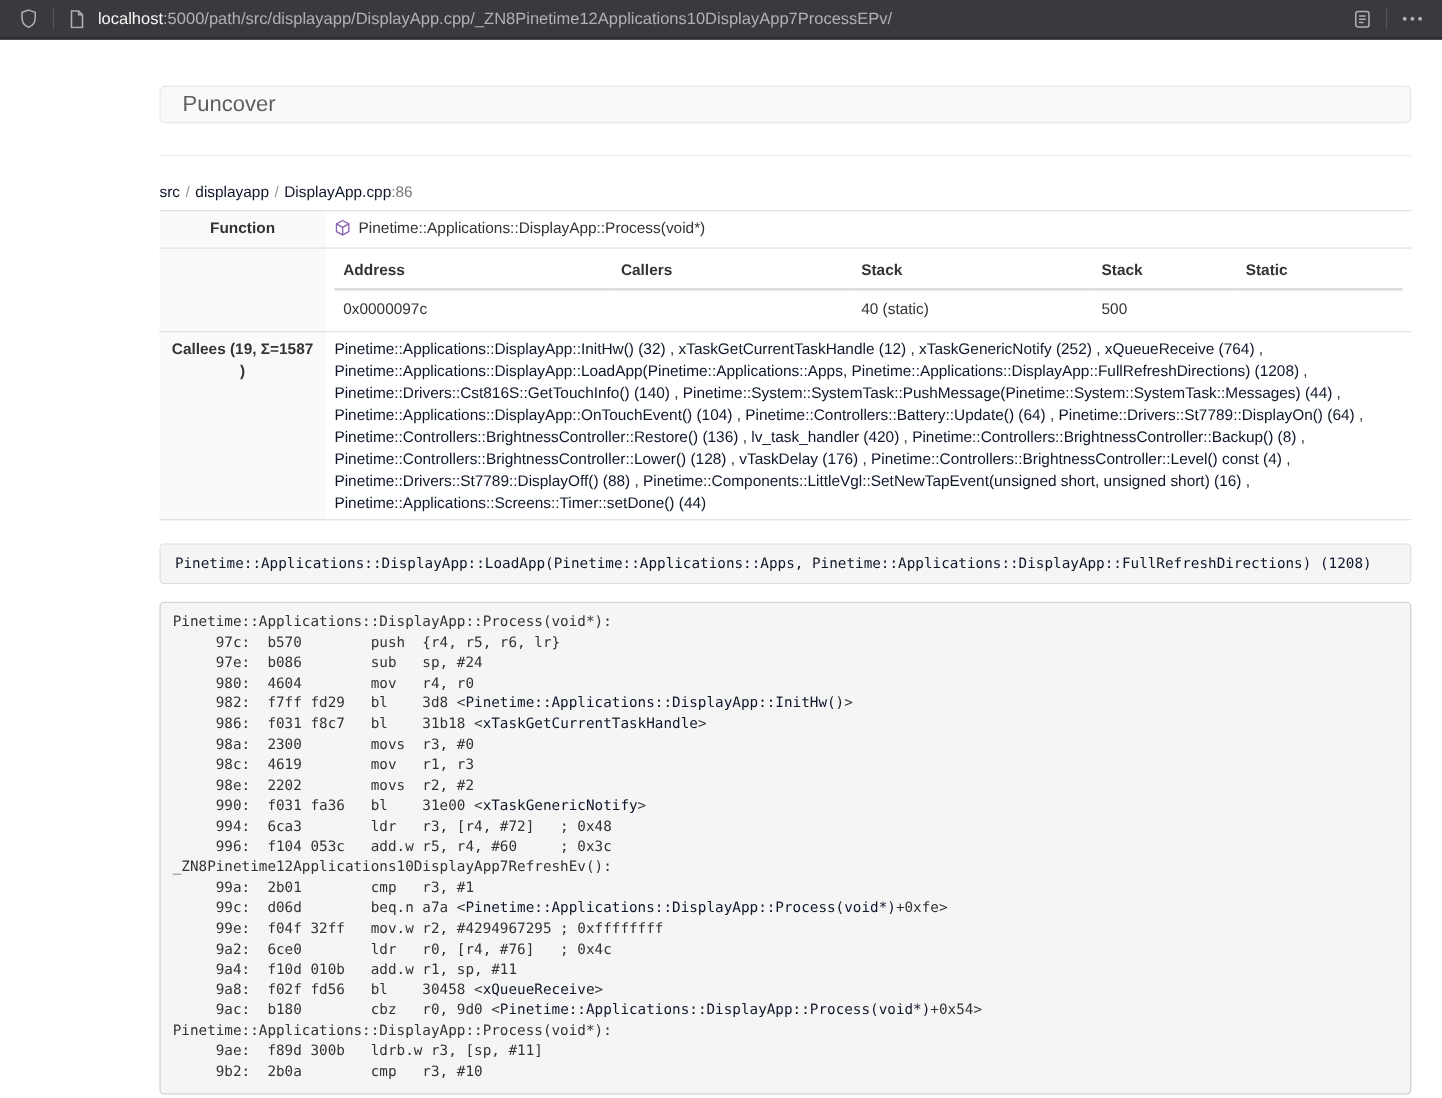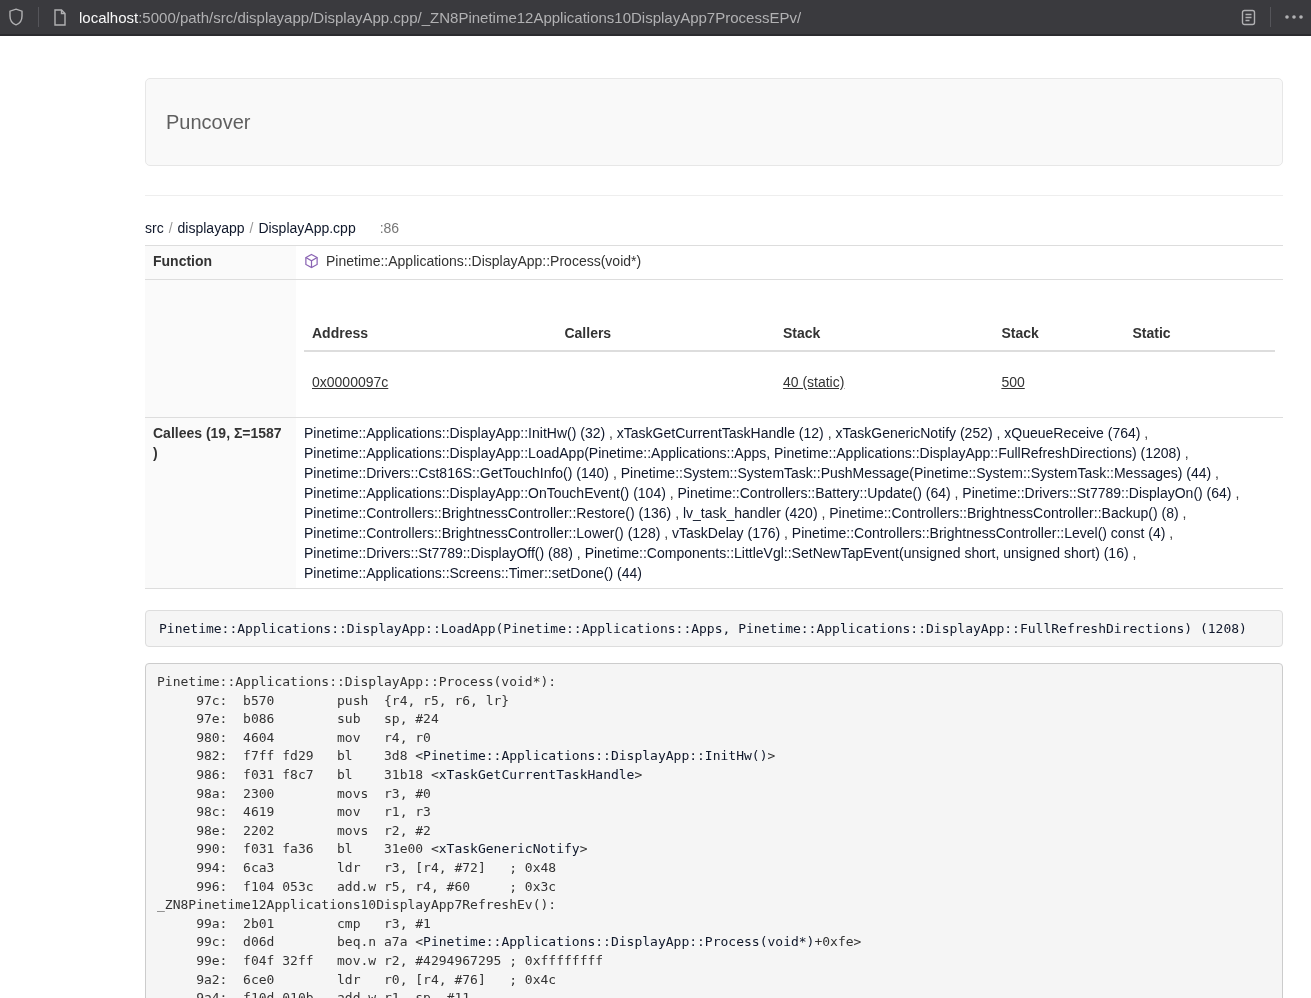--- a/index.html
+++ b/index.html
@@ -1,56 +1,56 @@
 <!DOCTYPE html>
 <html><head>
 <meta charset="utf-8">
 <style>
   * { box-sizing: border-box; margin: 0; padding: 0; }
   html, body { width: 1311px; height: 998px; overflow: hidden; background: #fff;
     font-family: "Liberation Sans", sans-serif; font-size: 14px; color: #333; }
 
   
   .toolbar { height: 36px; background: #3a3a3e; border-bottom: 2px solid #2b2b2f;
-    display: flex; align-items: center; padding: 0 2px; }
+    display: flex; align-items: center; padding: 0 12px; }
   .toolbar .divider { width: 1px; height: 20px; background: #55555a; margin: 0 8px; flex: 0 0 auto; }
   .tb-icon { display: flex; align-items: center; justify-content: center; flex: 0 0 auto; padding: 0 6px; cursor: pointer; }
   .urlbox { display: flex; align-items: center; flex: 1 1 auto; min-width: 0; height: 100%; cursor: text; }
   .url-text { font-size: 15px; color: #b1b1b3; white-space: nowrap; overflow: hidden; margin-left: 6px; }
   .url-text .host { color: #f9f9fa; }
   .toolbar .right { margin-left: auto; display: flex; align-items: center; }
 
   
   .page { margin: 0 28px 0 145px; }
   .jumbotron { margin-top: 42px; background: #f9f9f9; border: 1px solid #e7e7e7;
-    border-radius: 5px; padding: 31px 20px; }
+    border-radius: 5px; padding: 4px 20px; }
   .jumbotron h1 { font-size: 20px; font-weight: normal; color: #5f5f5f; line-height: 24px; }
   hr.rule { border: none; border-top: 1px solid #eee; margin-top: 29px; }
 
   .breadcrumb { margin-top: 22px; line-height: 20px; }
   .breadcrumb .sep { color: #999; margin: 0 5px; }
-  .breadcrumb .suffix { color: #777; padding-left: 24px; }
+  .breadcrumb .suffix { color: #777; }
 
   a.lnk { color: #0f172a; text-decoration: none; cursor: pointer; }
 
   
   table.symbol-table { width: 100%; border-collapse: collapse; margin-top: 7px;
     border-top: 1px solid #ddd; border-bottom: 1px solid #ddd; }
   table.symbol-table > tbody > tr > th,
   table.symbol-table > tbody > tr > td { padding: 5px 8px; vertical-align: top;
     text-align: left; line-height: 20px; border-top: 1px solid #ddd; }
   table.symbol-table > tbody > tr:first-child > th,
   table.symbol-table > tbody > tr:first-child > td { border-top: none; }
-  table.symbol-table th.rowlabel { width: 151px; font-weight: bold; background: #fafafa; }
+  table.symbol-table th.rowlabel { width: 151px; font-weight: bold; background: #fafafa; text-align: center; }
   .symbol-name { display: inline-flex; align-items: center; gap: 7px; }
 
-  table.stats { width: 100%; border-collapse: collapse; margin-top: 34px; }
+  table.stats { width: 100%; border-collapse: collapse; }
   table.stats th { font-weight: bold; text-align: left; padding: 4px 8px 7px 8px;
     line-height: 20px; border-bottom: 2px solid #ddd; }
-  table.stats td { padding: 20px 8px; line-height: 20px; text-decoration: underline; }
+  table.stats td { padding: 6px 8px; line-height: 20px; }
 
   
   .well { margin-top: 21px; background: #f5f5f5; border: 1px solid #ddd; border-radius: 4px;
     padding: 8px 13px; font-family: "DejaVu Sans Mono", monospace; font-size: 13px; line-height: 19px; }
 
   
   pre.code { margin-top: 16px; background: #f5f5f5; border: 1px solid #ccc; border-radius: 4px;
     padding: 9px 11px; font-family: "DejaVu Sans Mono", monospace; font-size: 13px;
     line-height: 18.6px; color: #333; white-space: pre; overflow: hidden; }
 </style>

